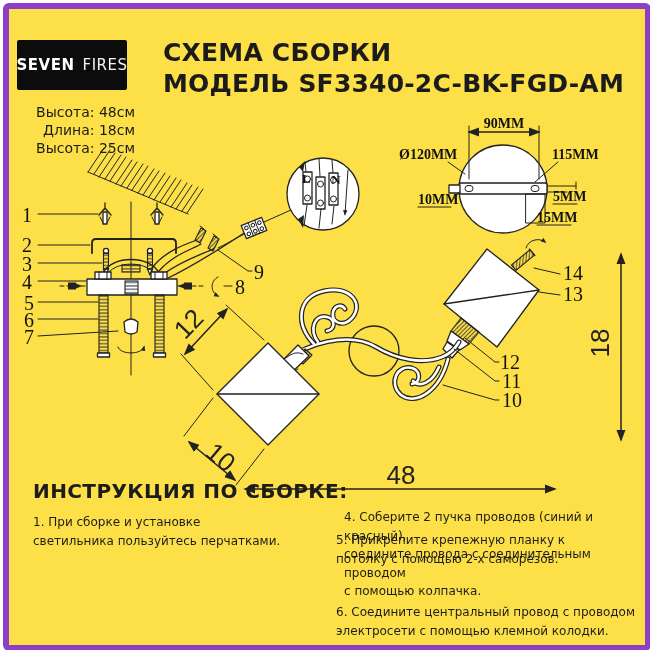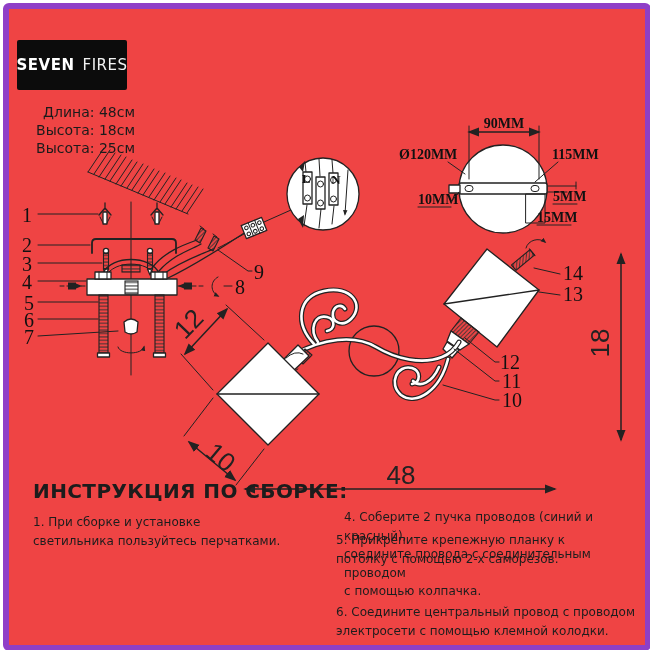--- a/index.html
+++ b/index.html
@@ -1,19 +1,19 @@
 <!DOCTYPE html>
 <html style="--frame: #8f3fc7;"><head>
 <meta charset="utf-8">
 <style>
   :root{ --frame:#8f3fc7; }
   html,body{margin:0;padding:0;background:#fff;}
   .page{
     position:relative;width:636px;height:636px;margin:3px;
-    border:6px solid var(--frame);border-radius:6px;background:#ef4444;
+    border:6px solid var(--frame);border-radius:6px;background:#fde047;
     font-family:"DejaVu Sans","Liberation Sans",sans-serif;color:#1c1c1c;
     overflow:hidden;
     text-decoration:underline;
   }
   .abs{position:absolute;}
   .logo{
     left:8px;top:31px;width:110px;height:50px;background:#0c0c0c;
     display:flex;align-items:center;justify-content:center;color:#fff;
     font-size:15px;letter-spacing:.5px;border-radius:2px;
   }
@@ -59,23 +59,24 @@
 </head>
 <body>
 
 <div class="page">
 
   <div class="abs logo">
     <span class="b">SEVEN</span>
       <span class="l">FIRES</span>
   </div>
 
-
-  <div class="abs specs"><span>Длина: 48см</span>
-<span>Высота: 18см</span>
+  <div class="abs title"><span>СХЕМА СБОРКИ</span><br><span>МОДЕЛЬ SF3340-2C-BK-FGD-AM</span></div>
+
+  <div class="abs specs"><span>Высота: 48см</span>
+<span>Длина: 18см</span>
 <span>Высота: 25см</span></div>
 
   <svg class="abs" style="left:0;top:0" width="636" height="636" viewBox="7 7 636 636">
     <defs>
       <marker id="ah" viewBox="0 0 10 10" refX="8.5" refY="5" markerWidth="8" markerHeight="8" orient="auto-start-reverse">
           <path d="M0 1.2 L10 5 L0 8.8 Z" fill="#222"></path>
         </marker>
       <marker id="ahs" viewBox="0 0 10 10" refX="7" refY="5" markerWidth="5.5" markerHeight="5.5" orient="auto-start-reverse">
           <path d="M0 1 L10 5 L0 9 Z" fill="#222"></path>
         </marker>

